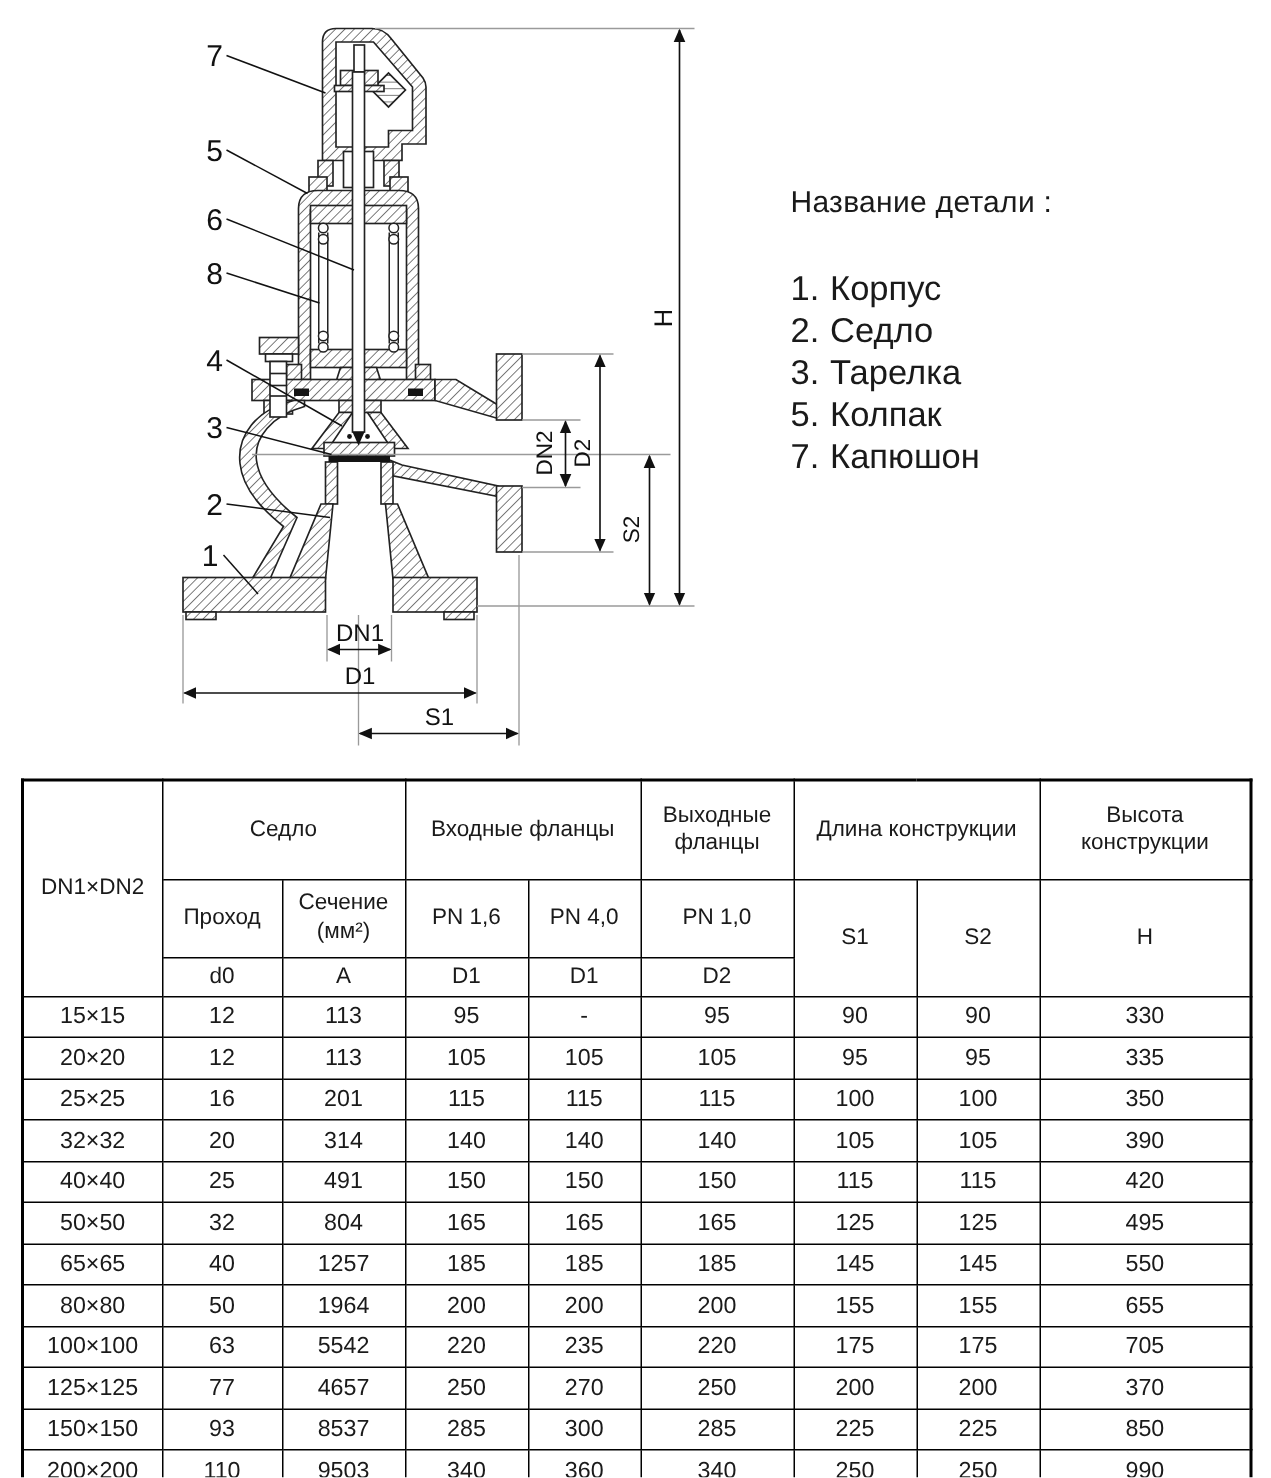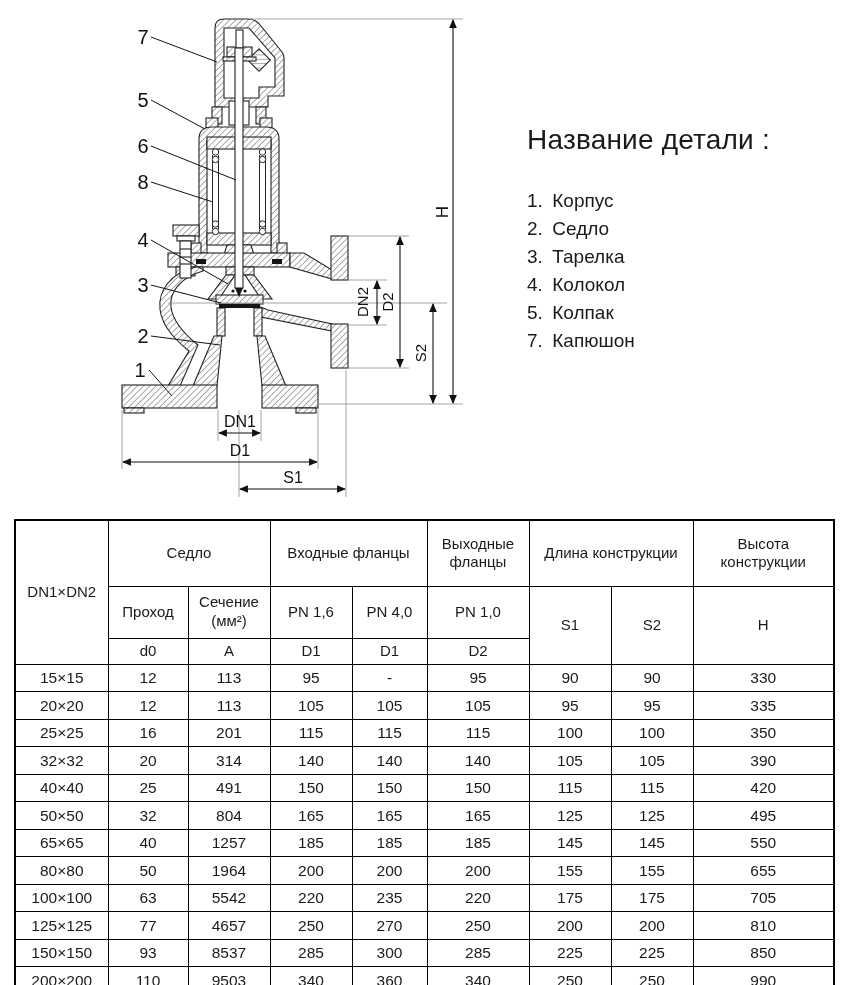--- a/index.html
+++ b/index.html
@@ -1,22 +1,22 @@
 <!DOCTYPE html>
 <html><head>
 <meta charset="utf-8">
 <style>
   html,body{margin:0;padding:0;background:#fff;}
   #page{position:relative;width:847px;height:985px;background:#fff;overflow:hidden;
         font-family:"Liberation Sans",sans-serif;color:#1a1a1a;}
   #valve-svg{position:absolute;left:0;top:0;}
   
   .parts{position:absolute;left:527px;top:124px;}
-  .parts-title{font-size:28px;letter-spacing:.2px;margin:0 0 31px 0;}
-  .parts-item{font-size:19px;line-height:28px;white-space:nowrap;}
+  .parts-title{font-size:20px;letter-spacing:.2px;margin:0 0 31px 0;}
+  .parts-item{font-size:23px;line-height:28px;white-space:nowrap;}
   .parts-item .num{display:inline-block;min-width:20px;}
   
   table.spec{position:absolute;left:14px;top:519px;width:819px;border-collapse:collapse;
              table-layout:fixed;background:#fff;}
   table.spec th,table.spec td{border:1px solid #000;text-align:center;vertical-align:middle;
              font-weight:400;font-family:"Liberation Sans",sans-serif;padding:0 2px;
              line-height:1.25;}
   table.spec{border:2px solid #000;}
   table.spec th{font-size:15px;}
   table.spec td{font-size:15.5px;height:26.5px;}
@@ -188,21 +188,20 @@
       <text transform="translate(426,353) rotate(-90)" font-size="15">S2</text>
       <text transform="translate(448,212) rotate(-90)" font-size="17">H</text>
     </g>
   </svg>
 
   <div class="parts">
     <div class="parts-title">Название детали :</div>
     <div class="parts-item"><span class="num">1.</span> <span>Корпус</span></div>
     <div class="parts-item"><span class="num">2.</span> <span>Седло</span></div>
     <div class="parts-item"><span class="num">3.</span> <span>Тарелка</span></div>
-    <div class="parts-item"><span class="num">4.</span> <span>Колокол</span></div>
     <div class="parts-item"><span class="num">5.</span> <span>Колпак</span></div>
     <div class="parts-item"><span class="num">7.</span> <span>Капюшон</span></div>
   </div>
 
   <table class="spec">
     <colgroup>
       <col style="width:93px">
         <col style="width:80px">
         <col style="width:82px">
       <col style="width:82px">
@@ -341,21 +340,21 @@
         </tr>
         <tr>
           <td>125×125</td>
           <td>77</td>
           <td>4657</td>
           <td>250</td>
           <td>270</td>
           <td>250</td>
           <td>200</td>
           <td>200</td>
-          <td>810</td>
+          <td>370</td>
         </tr>
         <tr>
           <td>150×150</td>
           <td>93</td>
           <td>8537</td>
           <td>285</td>
           <td>300</td>
           <td>285</td>
           <td>225</td>
           <td>225</td>

